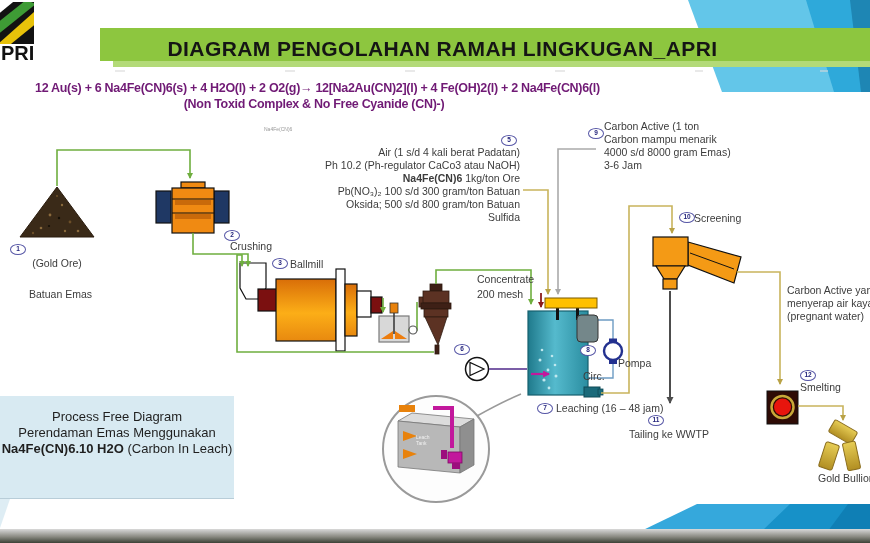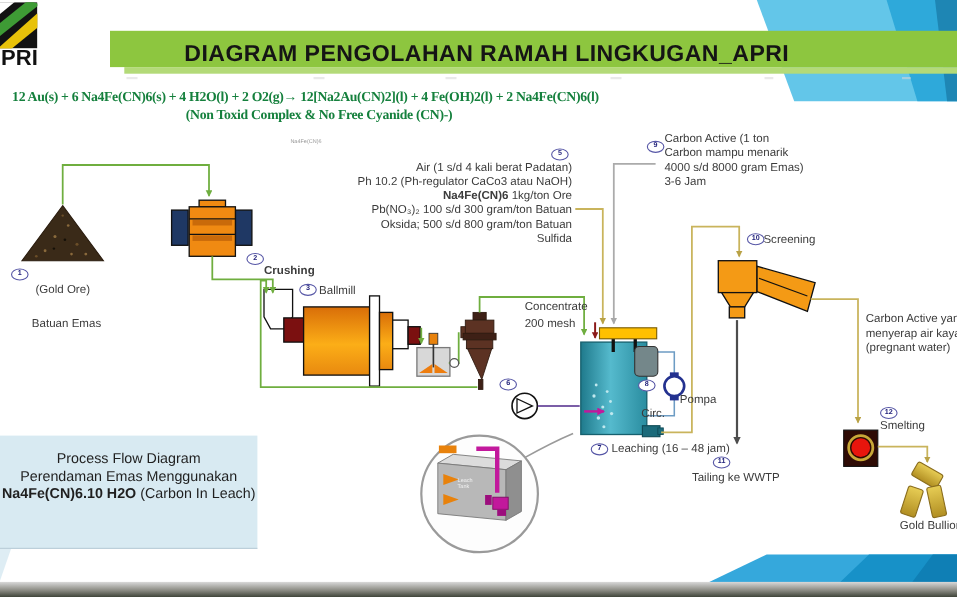--- a/index.html
+++ b/index.html
@@ -10,22 +10,22 @@
   .num{position:absolute;box-sizing:border-box;width:16px;height:11px;border:1.2px solid #5656a6;
        border-radius:50%;background:#fff;color:#23237c;font-size:6.5px;font-weight:bold;
        line-height:8.5px;text-align:center;z-index:6;}
   .banner{position:absolute;left:100px;top:28px;width:770px;height:33px;background:#8DC63F;
           display:flex;align-items:flex-end;justify-content:center;padding-right:85px;
           box-sizing:border-box;z-index:4;}
   .banner-title{font-size:21px;font-weight:bold;color:#151515;letter-spacing:.4px;}
   .substrip{position:absolute;left:113px;top:61px;width:757px;height:6px;background:#B3DA78;z-index:4;}
   .logo-text{position:absolute;left:1px;top:42px;font-size:20px;font-weight:bold;color:#111;
              letter-spacing:0;z-index:5;}
-  .eq{position:absolute;font-family:Liberation Serif, serif;font-weight:bold;color:#15803d;
-      font-size:12.5px;letter-spacing:-0.3px;white-space:nowrap;z-index:5;}
+  .eq{position:absolute;font-family:Liberation Sans, sans-serif;font-weight:bold;color:#701a75;
+      font-size:12.5px;letter-spacing:-0.3px;white-space:nowrap;z-index:5;margin-left:24px;}
   .blockR{position:absolute;left:300px;top:146px;width:220px;text-align:right;
           font-size:10.5px;line-height:13px;color:#3c3c3c;z-index:5;}
   .blockL{position:absolute;left:604px;top:120px;font-size:10.5px;line-height:13px;
           color:#3c3c3c;z-index:5;}
   .blower-lbl{position:absolute;left:452px;top:327px;width:90px;text-align:center;
           font-size:10.5px;line-height:12.5px;color:#3c3c3c;z-index:5;}
   .preg{position:absolute;left:787px;top:284px;right:0;overflow:hidden;font-size:10.5px;
         line-height:13px;color:#3c3c3c;z-index:5;}
   .preg div{white-space:nowrap;}
   .footerbox{position:absolute;left:0;top:396px;width:234px;height:103px;background:#D8EAF2;
@@ -273,21 +273,21 @@
   <span class="num" style="left:454px;top:344px;">6</span>
   <span class="num" style="left:537px;top:403px;">7</span>
   <span class="num" style="left:580px;top:345px;">8</span>
   <span class="num" style="left:588px;top:128px;">9</span>
   <span class="num" style="left:679px;top:212px;">10</span>
   <span class="num" style="left:648px;top:415px;">11</span>
   <span class="num" style="left:800px;top:370px;">12</span>
 
   <div class="txt" style="left:22px;top:243px;width:70px;text-align:right;margin-top:45px;">Batuan Emas</div>
   <div class="txt" style="left:22px;top:257px;width:70px;text-align:center;">(Gold Ore)</div>
-  <div class="txt" style="left:240px;top:240px;font-weight:bold;">Crushing</div>
+  <div class="txt" style="left:230px;top:240px;">Crushing</div>
   <div class="txt" style="left:290px;top:258px;">Ballmill</div>
   <div class="txt" style="left:477px;top:273px;">Concentrate</div>
   <div class="txt" style="left:477px;top:288px;">200 mesh</div>
 
   <div class="blockR">
     <div>Air (1 s/d 4 kali berat Padatan)</div>
     <div>Ph 10.2 (Ph-regulator CaCo3 atau NaOH)</div>
     <div><span class="b">Na4Fe(CN)6</span><span>  1kg/ton Ore</span></div>
     <div>Pb(NO₃)₂ 100 s/d 300 gram/ton Batuan</div>
     <div>Oksida; 500 s/d 800 gram/ton Batuan</div>
@@ -315,18 +315,18 @@
     <div>menyerap air kaya</div>
     <div>(pregnant water)</div>
   </div>
 
   <div class="detail-lbl">
     <div>Leach</div>
     <div>Tank</div>
   </div>
 
   <div class="footerbox">
-    <div>Process Flow Diagram</div>
+    <div>Process Free Diagram</div>
     <div>Perendaman Emas Menggunakan</div>
     <div><span class="b">Na4Fe(CN)6.10 H2O</span><span> (Carbon In Leach)</span></div>
   </div>
 
 </div>
 
 </body></html>

